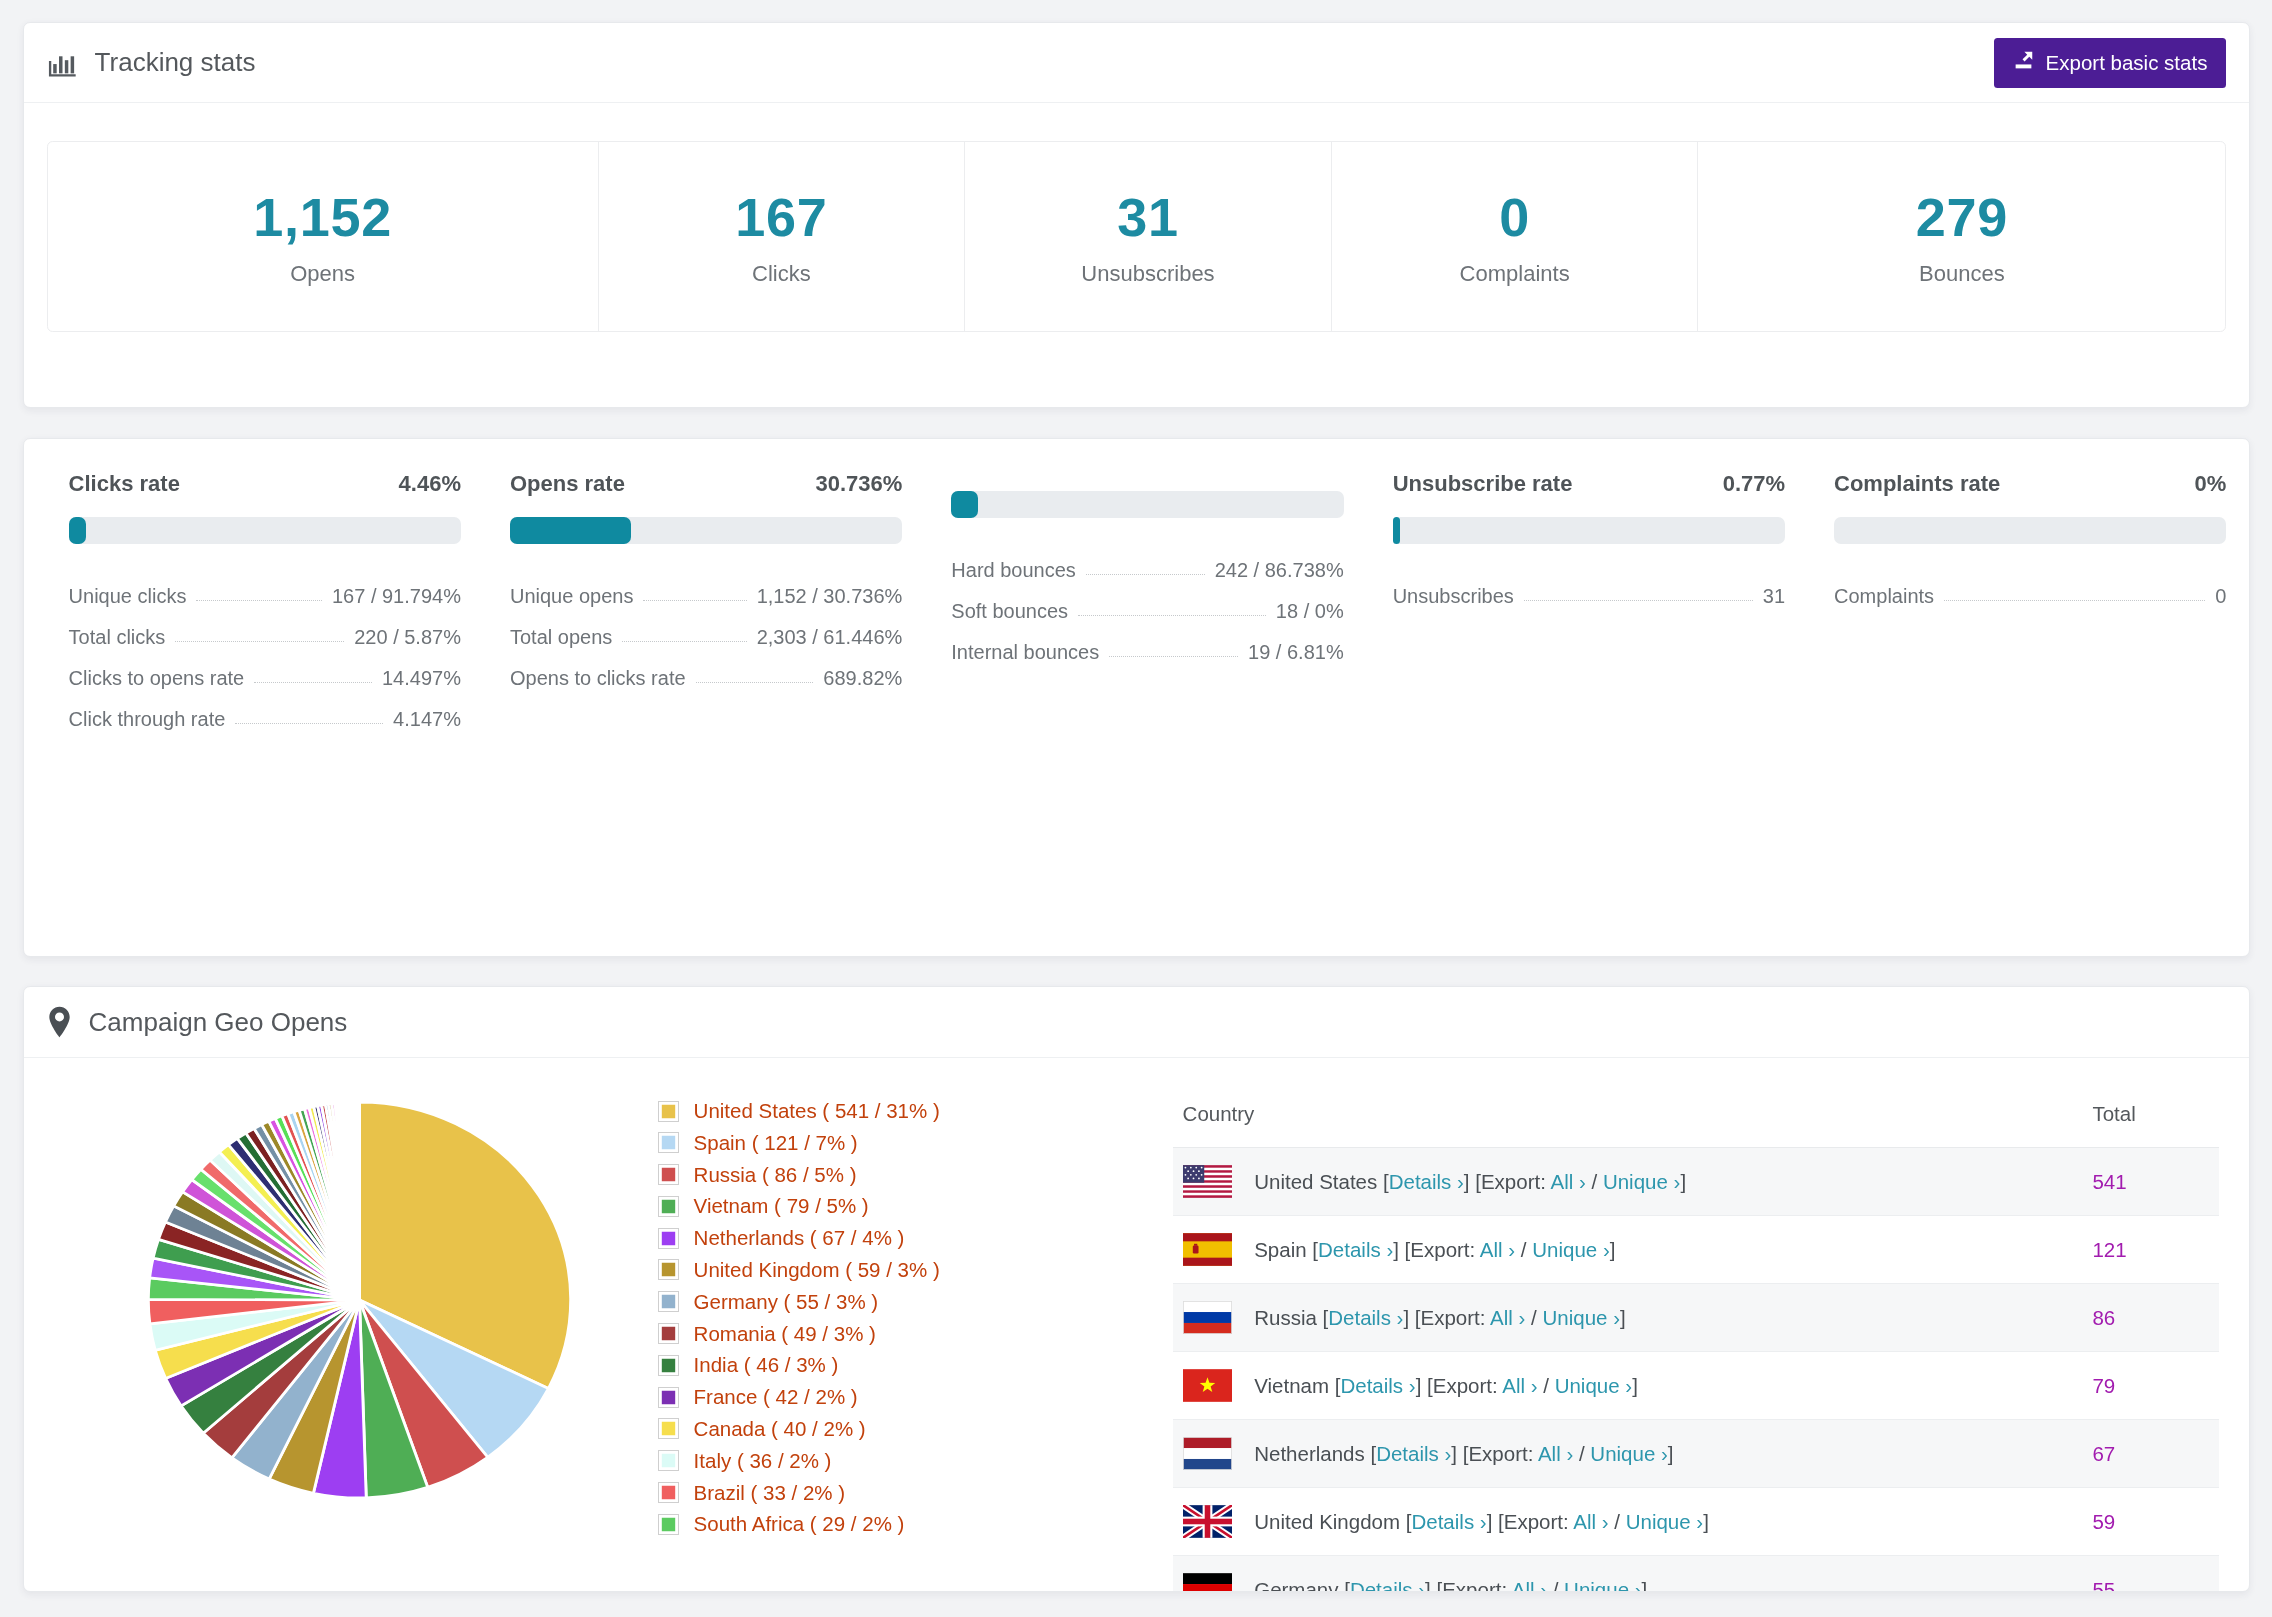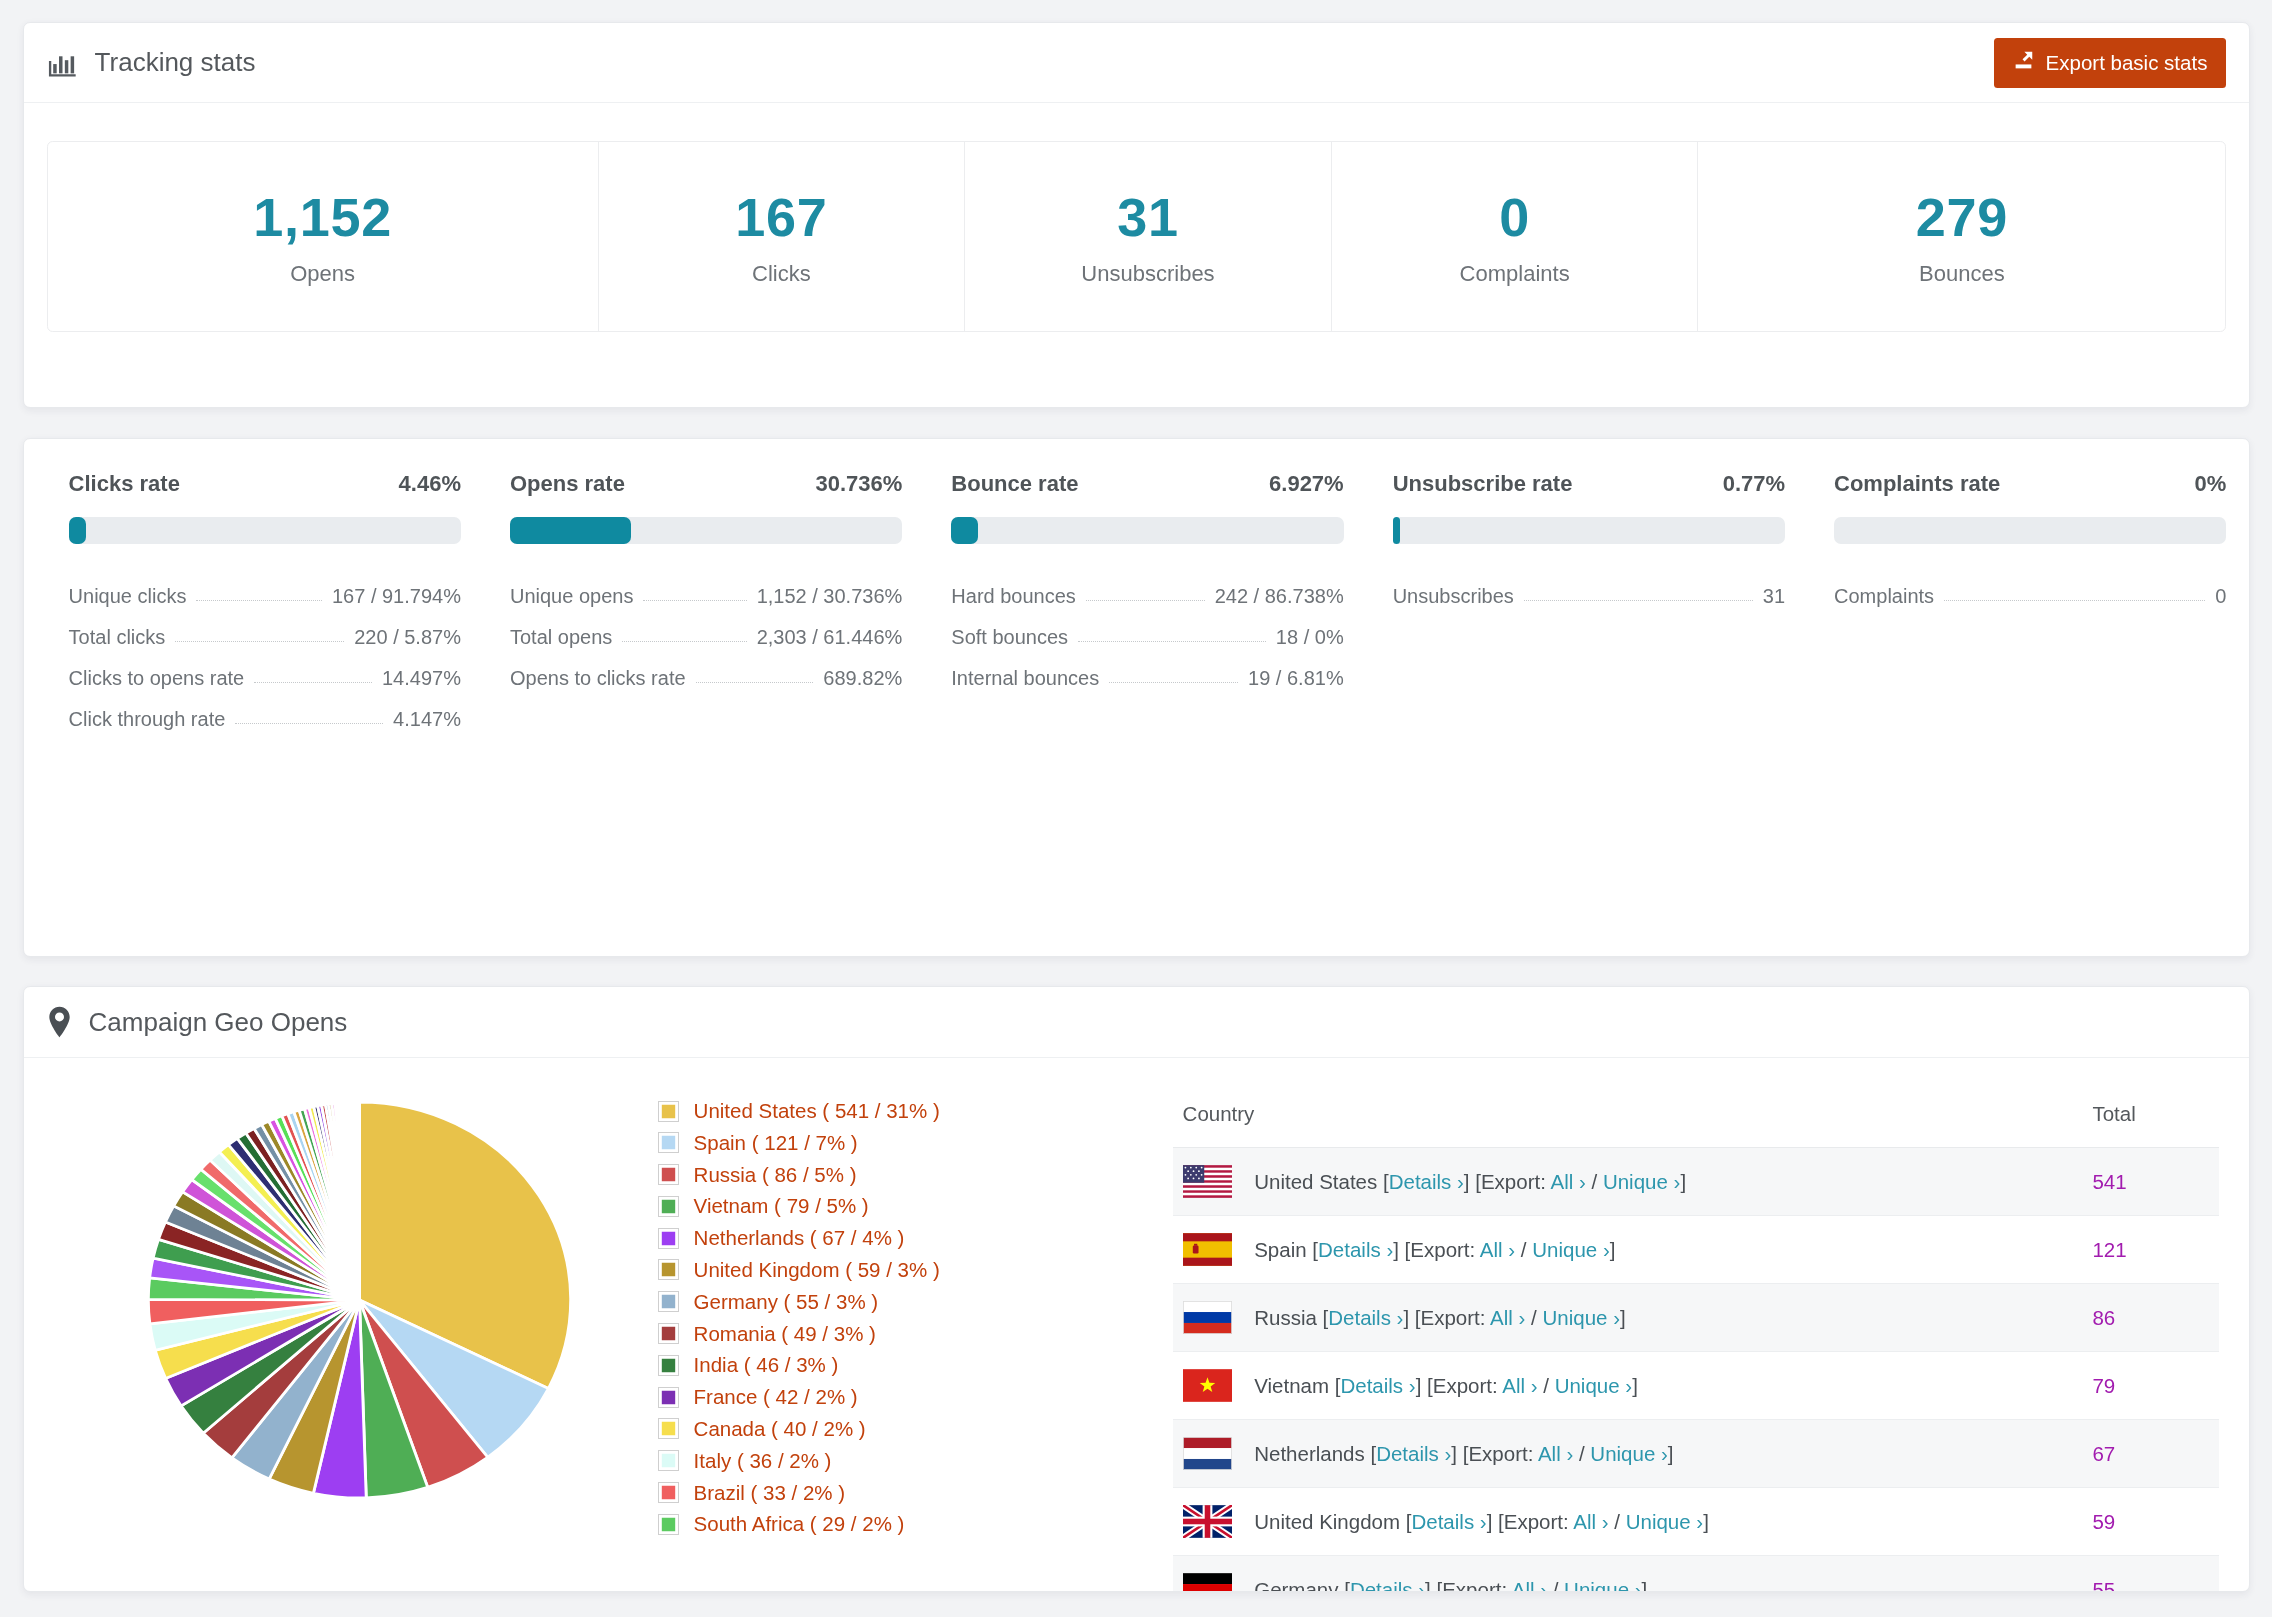--- a/index.html
+++ b/index.html
@@ -21,21 +21,21 @@
   .card-top { margin-top: 22px; height: 386px; }
   .card-head {
     display: flex; align-items: center; justify-content: space-between;
     height: 80px; padding: 0 23px;
     border-bottom: 1.4px solid #eef0f2;
   }
   .head-title { display: flex; align-items: center; gap: 17px; font-size: 26px; font-weight: 500; color: #54585c; }
   .head-title svg { display: block; }
   .export-btn {
     display: flex; align-items: center; gap: 11.3px;
-    background: #c2410c; color: #fff; border: none; border-radius: 3.5px;
+    background: #4c1d95; color: #fff; border: none; border-radius: 3.5px;
     font-family: inherit; font-size: 20.5px; padding: 12px 19px; cursor: pointer;
   }
   .stats-row {
     margin: 38px 23px 0;
     display: grid; grid-template-columns: 1.5fr 1fr 1fr 1fr 1.44fr;
     border: 0.7px solid #ecedef; border-radius: 5.6px; overflow: hidden;
     height: 191px; background: #fff;
   }
   .stat-box { border-left: 0.7px solid #ecedef; display: flex; flex-direction: column; align-items: center; justify-content: center; }
   .stat-box:first-child { border-left: none; }
@@ -183,24 +183,20 @@
             <span class="d-value">2,303 / 61.446%</span>
           </div>
           <div class="d-row">
             <span class="d-label">Opens to clicks rate</span>
             <span class="d-leader"></span>
             <span class="d-value">689.82%</span>
           </div>
         </div>
       </section>
       <section>
-        <div class="rate-head">
-          <span>Bounce rate</span>
-          <span>6.927%</span>
-        </div>
         <div class="rate-track">
           <div class="rate-fill" style="width: 6.927%; min-width: 7px;"></div>
         </div>
         <div class="rate-rows">
           <div class="d-row">
             <span class="d-label">Hard bounces</span>
             <span class="d-leader"></span>
             <span class="d-value">242 / 86.738%</span>
           </div>
           <div class="d-row">

